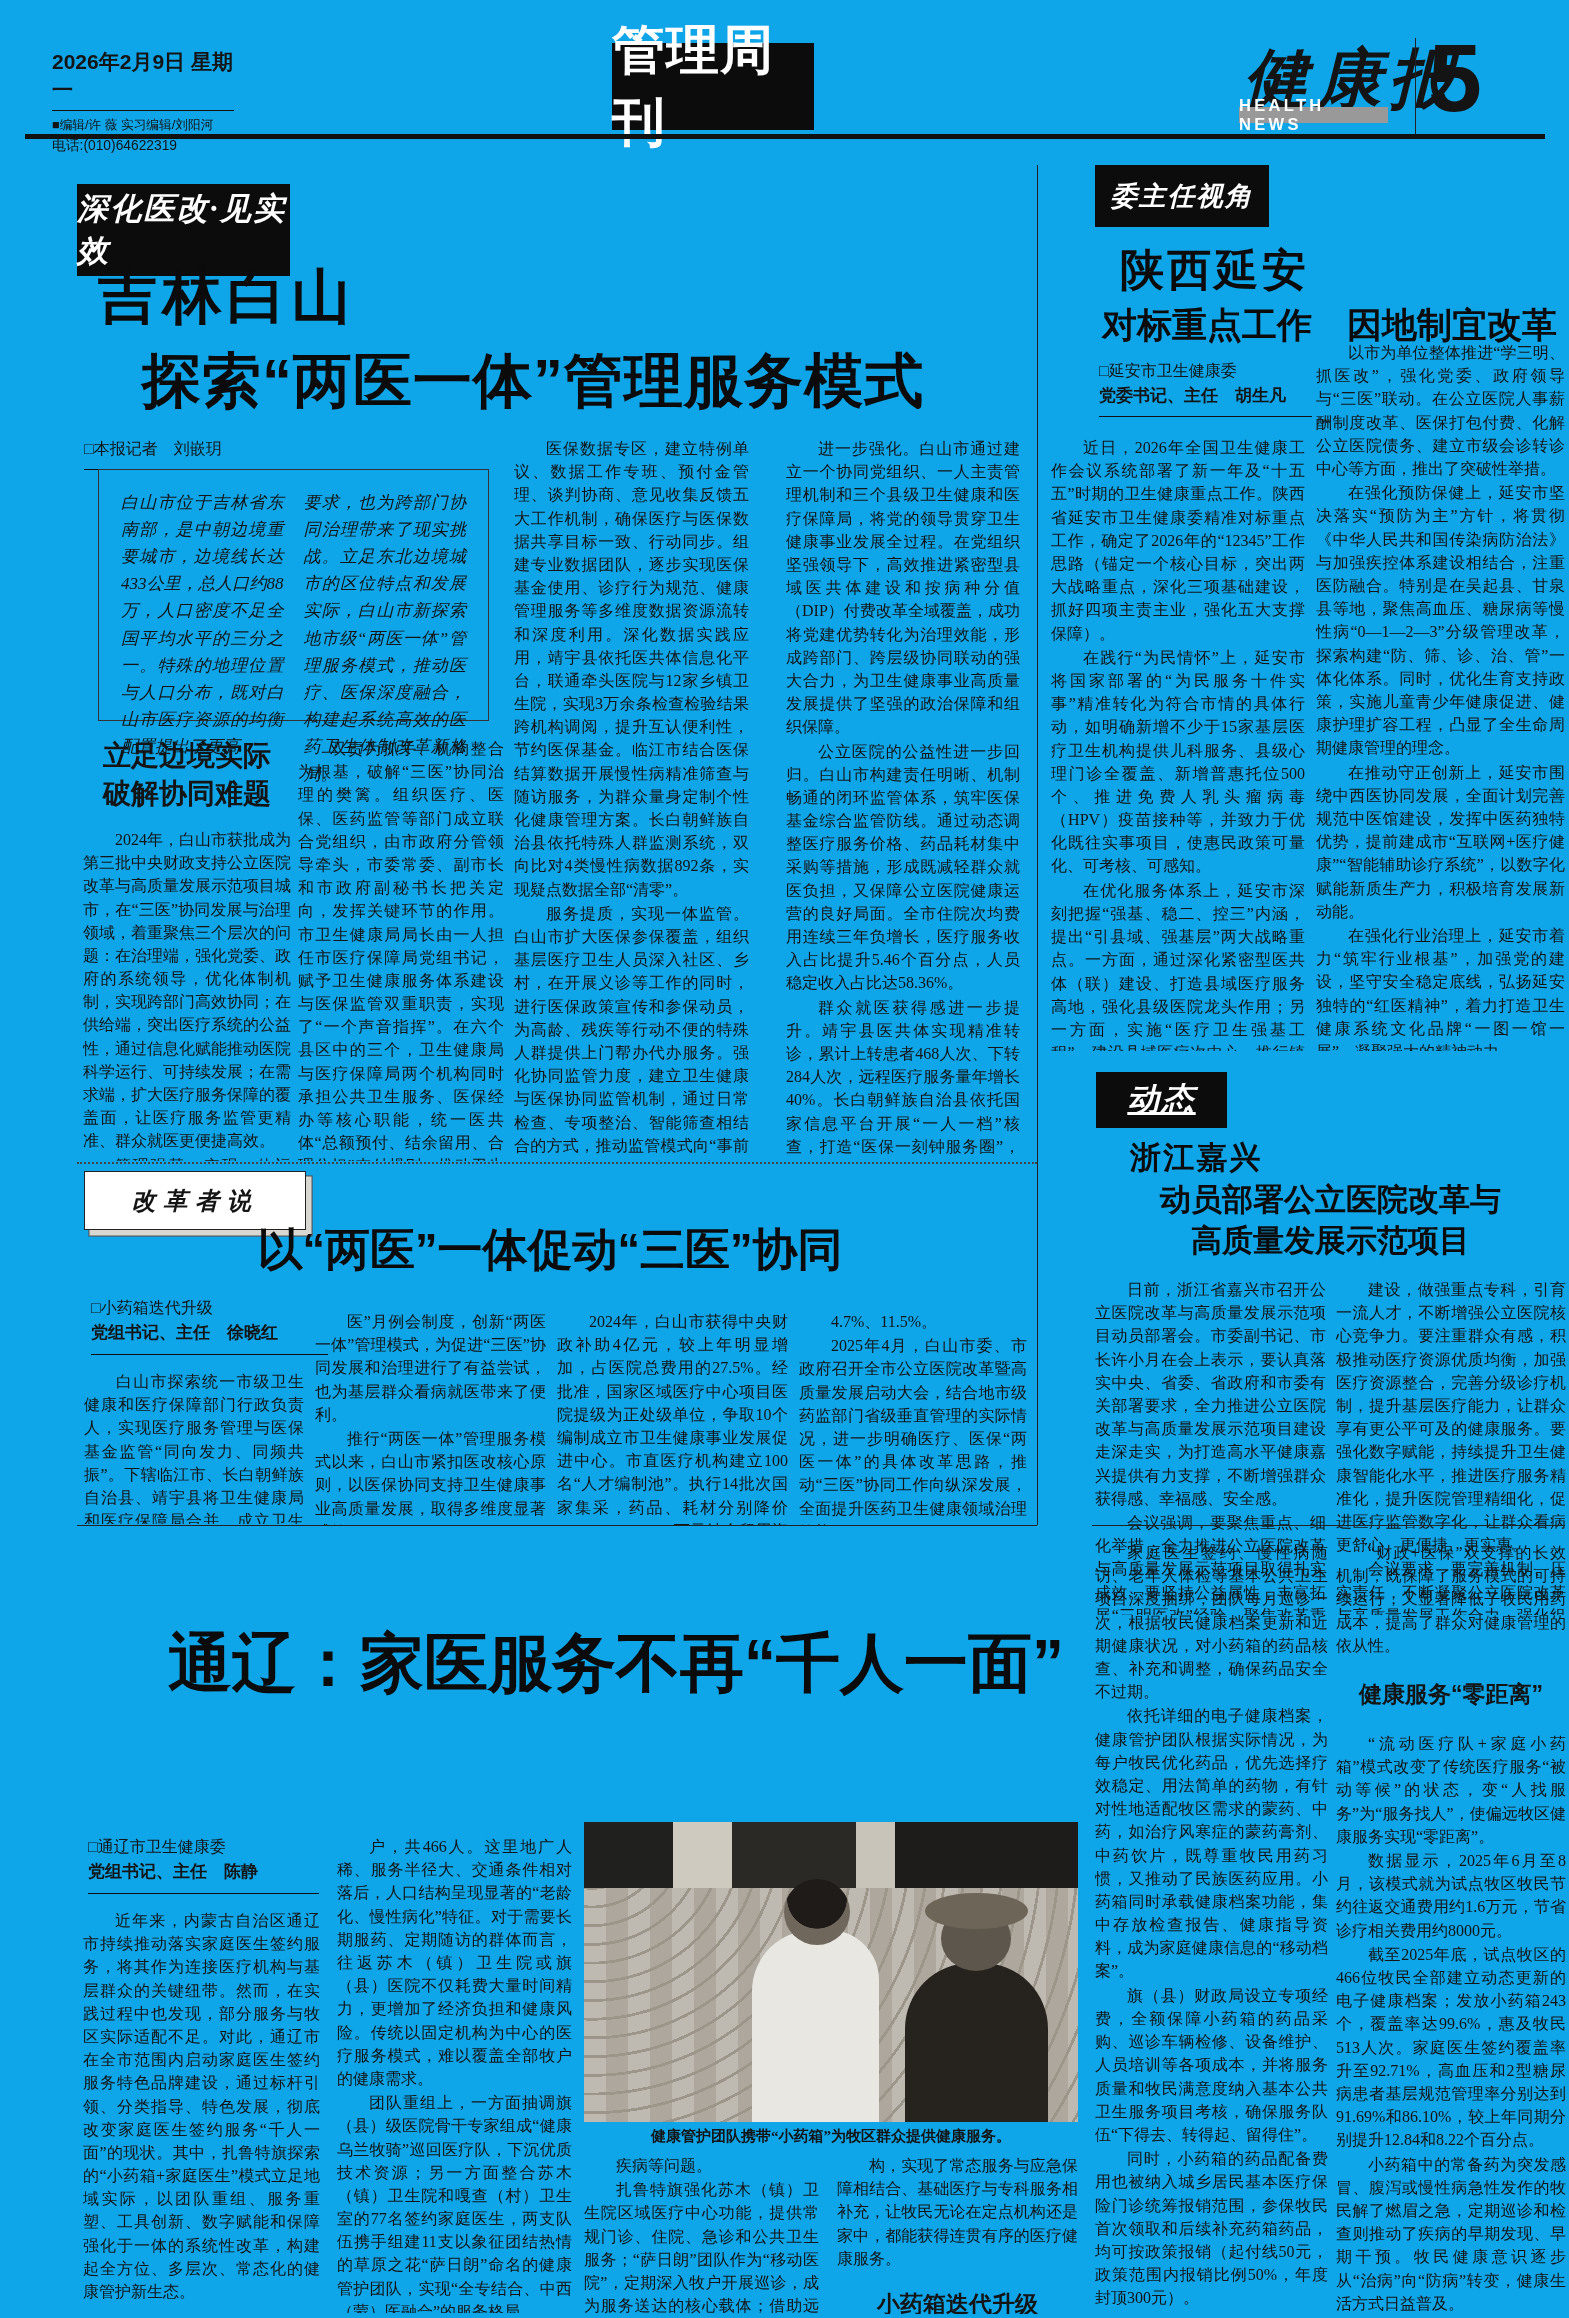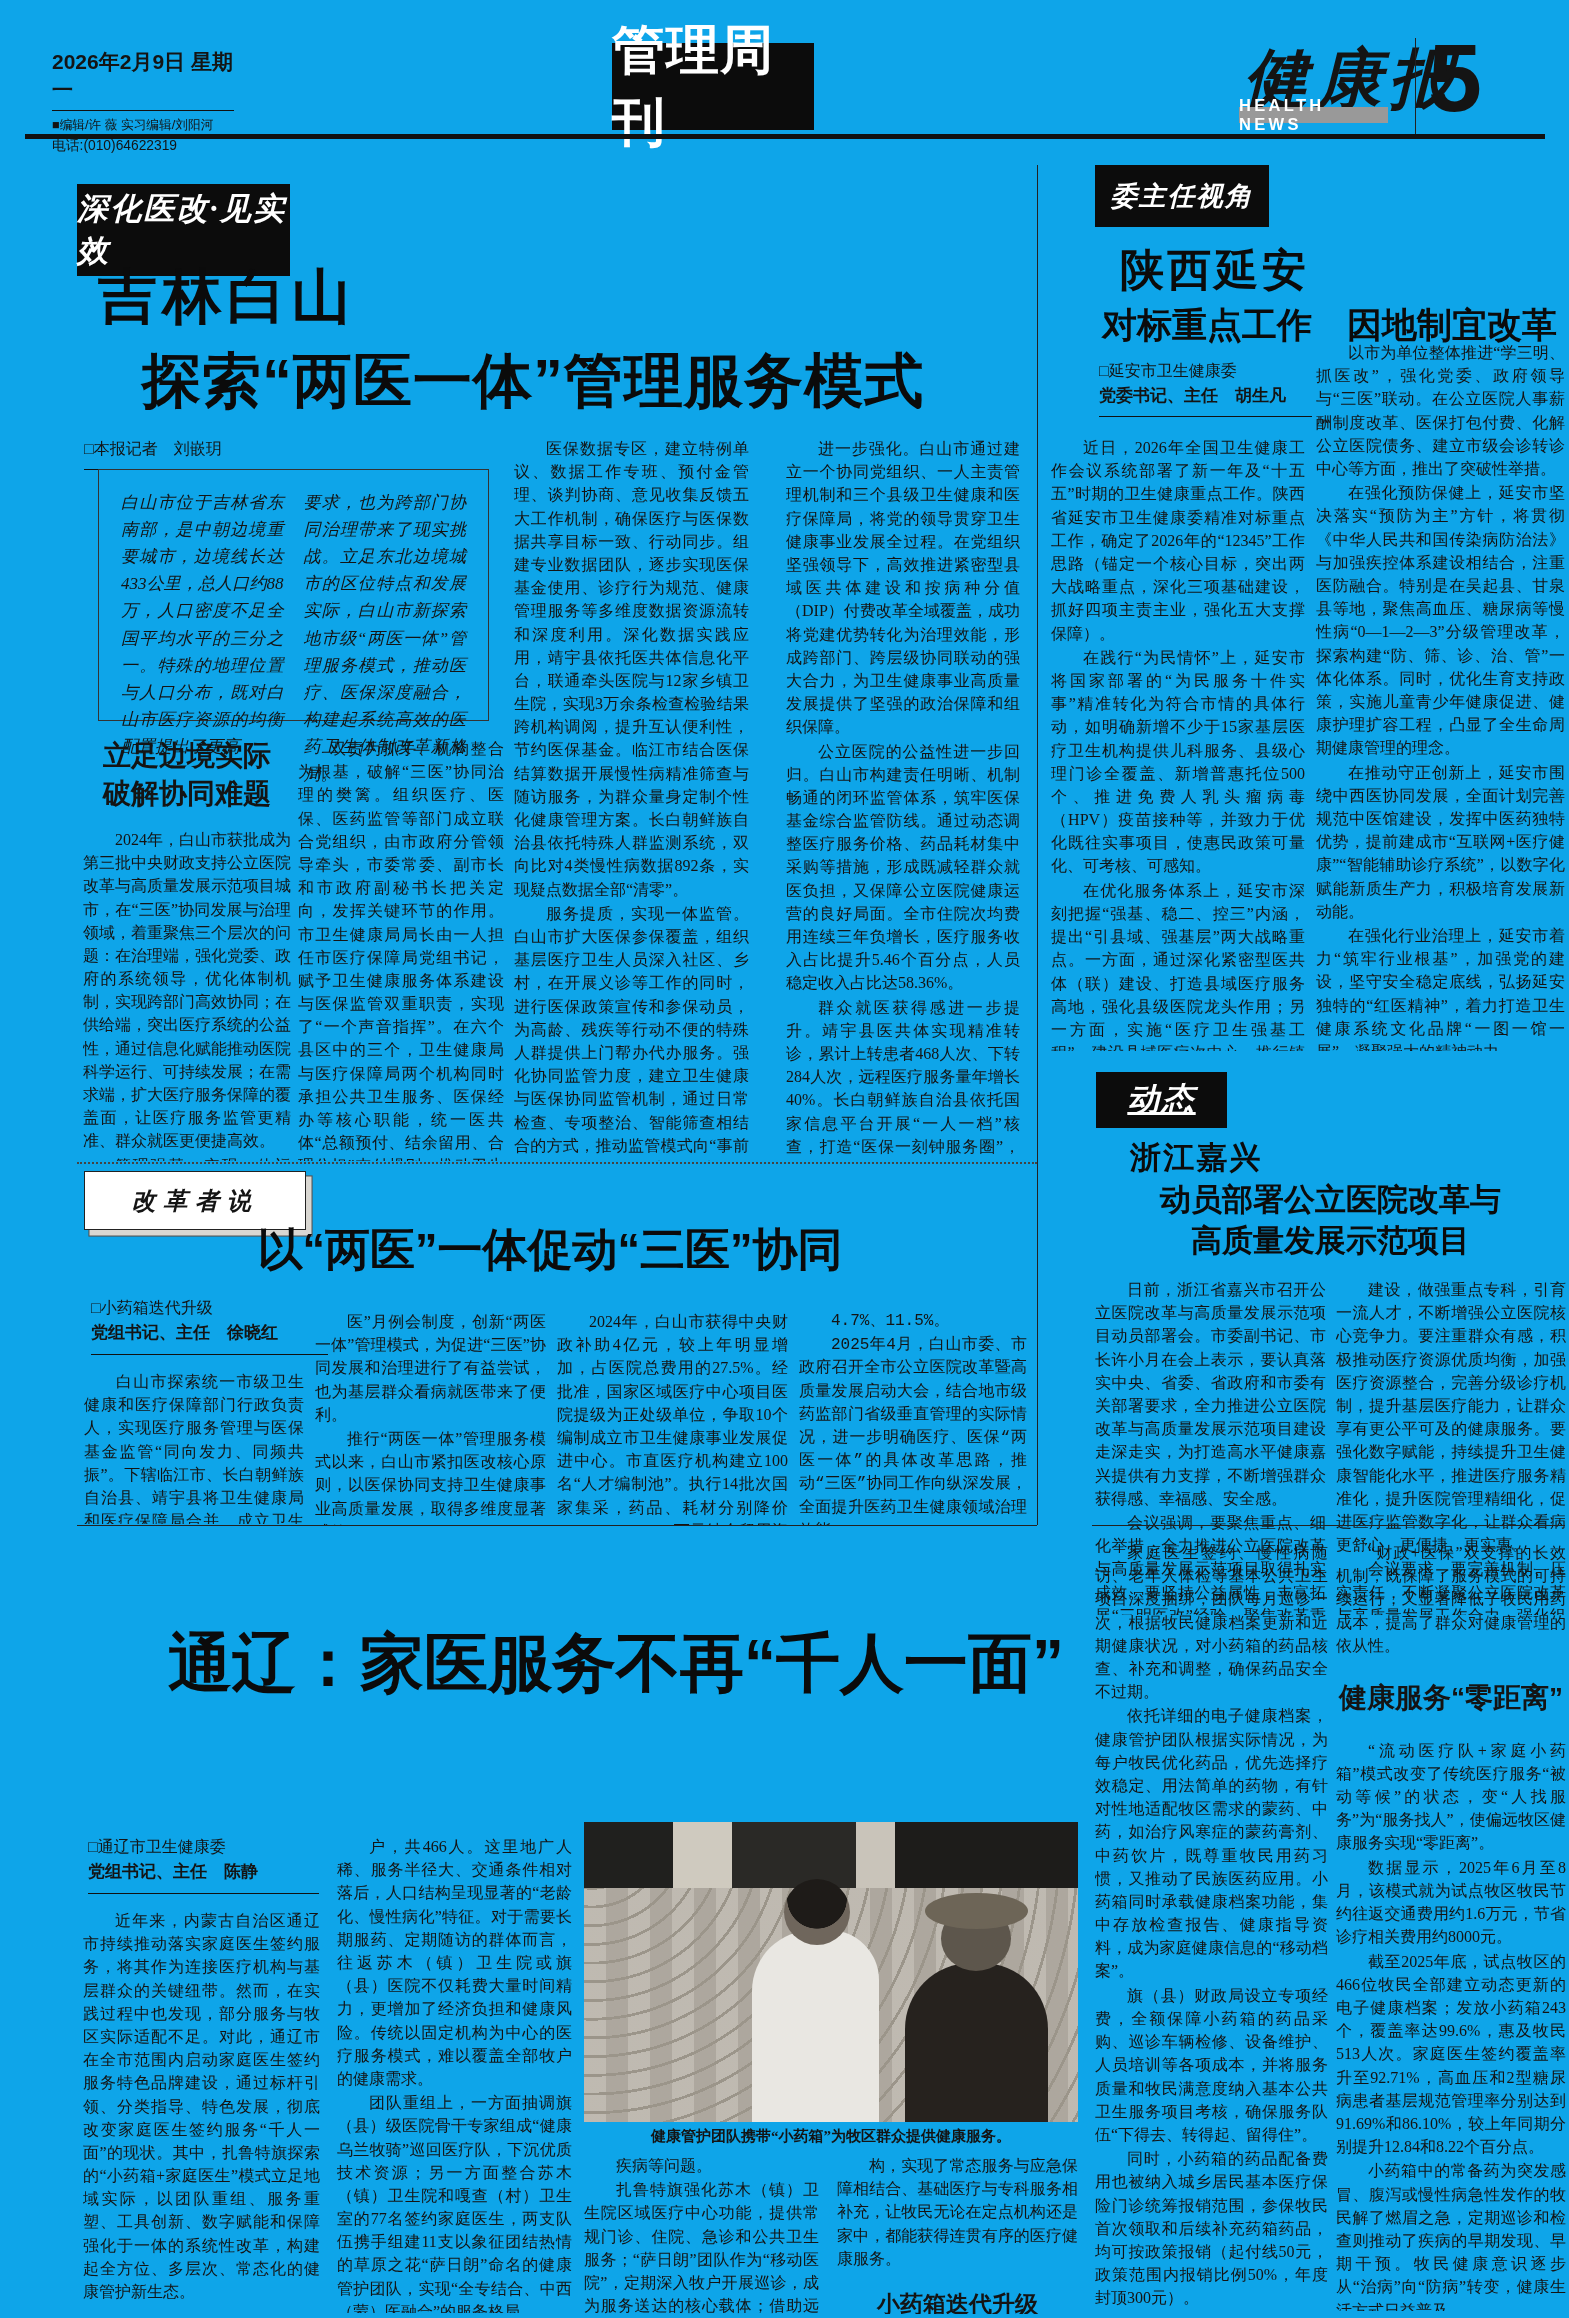--- a/index.html
+++ b/index.html
@@ -184,21 +184,21 @@
     <div>
         <p>医”月例会制度，创新“两医一体”管理模式，为促进“三医”协同发展和治理进行了有益尝试，也为基层群众看病就医带来了便利。</p>
         <p>推行“两医一体”管理服务模式以来，白山市紧扣医改核心原则，以医保协同支持卫生健康事业高质量发展，取得多维度显著成效。</p>
       </div>
   </div>
   <div class="abs body-text" style="left:557px;top:1310px;width:231px;height:215px;">
     <div>
         <p>2024年，白山市获得中央财政补助4亿元，较上年明显增加，占医院总费用的27.5%。经批准，国家区域医疗中心项目医院提级为正处级单位，争取10个编制成立市卫生健康事业发展促进中心。市直医疗机构建立100名“人才编制池”。执行14批次国家集采，药品、耗材分别降价53%、69%，770万元结余留用资金全部拨付到位。全市统建的“白山市医疗健康云平台”覆盖所有城市医疗集团和县域医共体成员单位，涵盖全部业务数据，门诊、住院次均费用分别下降</p>
       </div>
   </div>
-  <div class="abs body-text" style="left:799px;top:1310px;width:228px;height:215px;font-family:Liberation Mono, monospace;">
+  <div class="abs body-text" style="left:799px;top:1310px;width:228px;height:215px;">
     <div>
         <p>4.7%、11.5%。</p>
         <p>2025年4月，白山市委、市政府召开全市公立医院改革暨高质量发展启动大会，结合地市级药监部门省级垂直管理的实际情况，进一步明确医疗、医保“两医一体”的具体改革思路，推动“三医”协同工作向纵深发展，全面提升医药卫生健康领域治理效能。</p>
       </div>
   </div>
 
   <div class="abs hairline" style="left:77px;top:1525px;width:960px;height:1.1px;"></div>
   <div class="abs hairline" style="left:1092px;top:1525px;width:473px;height:1.1px;"></div>
 
   <div class="abs headline" style="left:165px;top:1620px;width:902px;text-align:center;font-size:64px;">通辽：家医服务不再“千人一面”</div>
@@ -250,21 +250,21 @@
         <p>依托详细的电子健康档案，健康管护团队根据实际情况，为每户牧民优化药品，优先选择疗效稳定、用法简单的药物，有针对性地适配牧区需求的蒙药、中药，如治疗风寒症的蒙药膏剂、中药饮片，既尊重牧民用药习惯，又推动了民族医药应用。小药箱同时承载健康档案功能，集中存放检查报告、健康指导资料，成为家庭健康信息的“移动档案”。</p>
         <p>旗（县）财政局设立专项经费，全额保障小药箱的药品采购、巡诊车辆检修、设备维护、人员培训等各项成本，并将服务质量和牧民满意度纳入基本公共卫生服务项目考核，确保服务队伍“下得去、转得起、留得住”。</p>
         <p>同时，小药箱的药品配备费用也被纳入城乡居民基本医疗保险门诊统筹报销范围，参保牧民首次领取和后续补充药箱药品，均可按政策报销（起付线50元，政策范围内报销比例50%，年度封顶300元）。</p>
       </div>
   </div>
 
   <div class="abs body-text" style="left:1336px;top:1541px;width:230px;height:770px;">
     <div>
         <p>“财政+医保”双支撑的长效机制，既保障了服务模式的可持续运行，又显著降低了牧民用药成本，提高了群众对健康管理的依从性。</p>
       </div>
-    <div class="col-subhead" style="font-size:28px;margin:22px 0;">健康服务“零距离”</div>
+    <div class="col-subhead" style="font-size:23px;margin:22px 0;">健康服务“零距离”</div>
     <div>
         <p>“流动医疗队+家庭小药箱”模式改变了传统医疗服务“被动等候”的状态，变“人找服务”为“服务找人”，使偏远牧区健康服务实现“零距离”。</p>
         <p>数据显示，2025年6月至8月，该模式就为试点牧区牧民节约往返交通费用约1.6万元，节省诊疗相关费用约8000元。</p>
         <p>截至2025年底，试点牧区的466位牧民全部建立动态更新的电子健康档案；发放小药箱243个，覆盖率达99.6%，惠及牧民513人次。家庭医生签约覆盖率升至92.71%，高血压和2型糖尿病患者基层规范管理率分别达到91.69%和86.10%，较上年同期分别提升12.84和8.22个百分点。</p>
         <p>小药箱中的常备药为突发感冒、腹泻或慢性病急性发作的牧民解了燃眉之急，定期巡诊和检查则推动了疾病的早期发现、早期干预。牧民健康意识逐步从“治病”向“防病”转变，健康生活方式日益普及。</p>
       </div>
 
   </div>
 
 </div>

